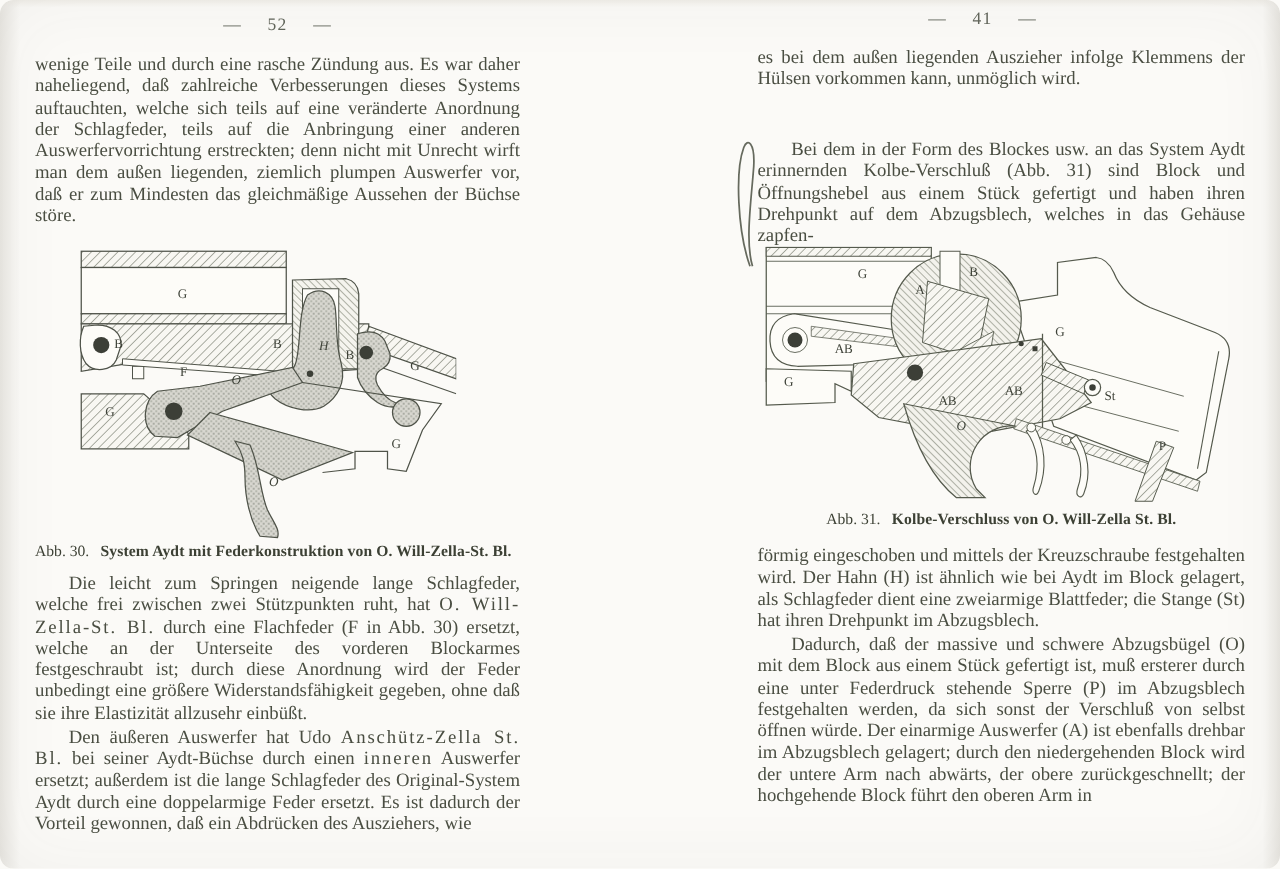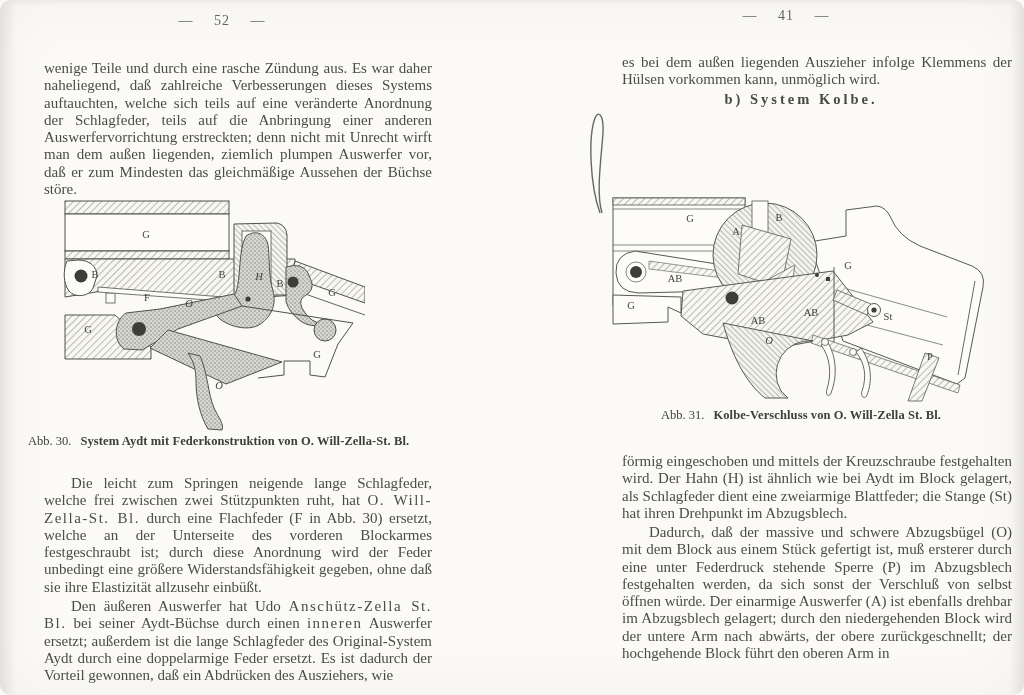--- a/index.html
+++ b/index.html
@@ -20,21 +20,21 @@
     border-radius:11px;
   }
   .page{position:absolute;top:0;height:695px;}
   .page.left{left:28px;width:388px;}
   .page.right{left:606px;width:390px;}
   .pagehead{
     position:absolute;left:0;width:100%;text-align:center;
     font-size:14px;color:#61655a;letter-spacing:1px;word-spacing:16px;
   }
   p.body{
-    position:absolute;left:0;width:100%;margin:16px;
+    position:absolute;left:0;width:100%;margin:0;
     font-size:15px;line-height:17.3px;text-align:justify;
     color:#4a4e42;
   }
   p.body.indent{text-indent:27px;}
   .sp{letter-spacing:1.5px;}
   .heading{
     position:absolute;left:0;width:100%;text-align:center;margin:0;
     font-size:14.5px;letter-spacing:3px;color:#474b40;
   }
   .figwrap{position:absolute;margin:0;padding:0;}
@@ -134,22 +134,22 @@
 
     <p class="body indent" style="top:459px"><span>Die leicht zum Springen neigende lange Schlagfeder, welche frei zwischen zwei Stützpunkten ruht, hat </span><span class="sp">O. Will-Zella-St. Bl.</span><span> durch eine Flachfeder (F in Abb. 30) ersetzt, welche an der Unterseite des vorderen Blockarmes festgeschraubt ist; durch diese Anordnung wird der Feder unbedingt eine größere Widerstandsfähigkeit gegeben, ohne daß sie ihre Elastizität allzusehr einbüßt.</span></p>
     <p class="body indent" style="top:582px"><span>Den äußeren Auswerfer hat Udo </span><span class="sp">Anschütz-Zella St. Bl.</span><span> bei seiner Aydt-Büchse durch einen </span><span class="sp">inneren</span><span> Auswerfer ersetzt; außerdem ist die lange Schlagfeder des Original-System Aydt durch eine doppelarmige Feder ersetzt. Es ist dadurch der Vorteil gewonnen, daß ein Abdrücken des Ausziehers, wie</span></p>
   </section>
 
   <section class="page right">
     <div class="pagehead" style="top:8px;width:360px">— 41 —</div>
 
     <p class="body" style="top:38px"><span>es bei dem außen liegenden Auszieher infolge Klemmens der Hülsen vorkommen kann, unmöglich wird.</span></p>
 
-    <h3 class="heading" style="top:91px">b) System Kolbe.</h3>
-
+
+    <p class="body indent" style="top:112px"><span>Bei dem in der Form des Blockes usw. an das System Aydt erinnernden Kolbe-Verschluß (Abb. 31) sind Block und Öffnungshebel aus einem Stück gefertigt und haben ihren Drehpunkt auf dem Abzugsblech, welches in das Gehäuse zapfen-</span></p>
 
     <svg class="penmark" style="left:-21px;top:111px" width="22" height="104" viewBox="0 0 22 104">
       <path d="M15,102 C5,74 3,26 10,7 C13,-1 19,3 18,22 C16,50 11,82 17,102" fill="none" stroke="#666a5e" stroke-width="1.4"></path>
     </svg>
 
     <figure class="figwrap" style="left:-1px;top:195px;width:390px;height:208px">
       <svg width="390" height="208" viewBox="0 0 390 208">
         <defs>
           <pattern id="hA2" patternUnits="userSpaceOnUse" width="5" height="5" patternTransform="rotate(45)">
             <rect width="5" height="5" fill="#f8f7f2"></rect>

